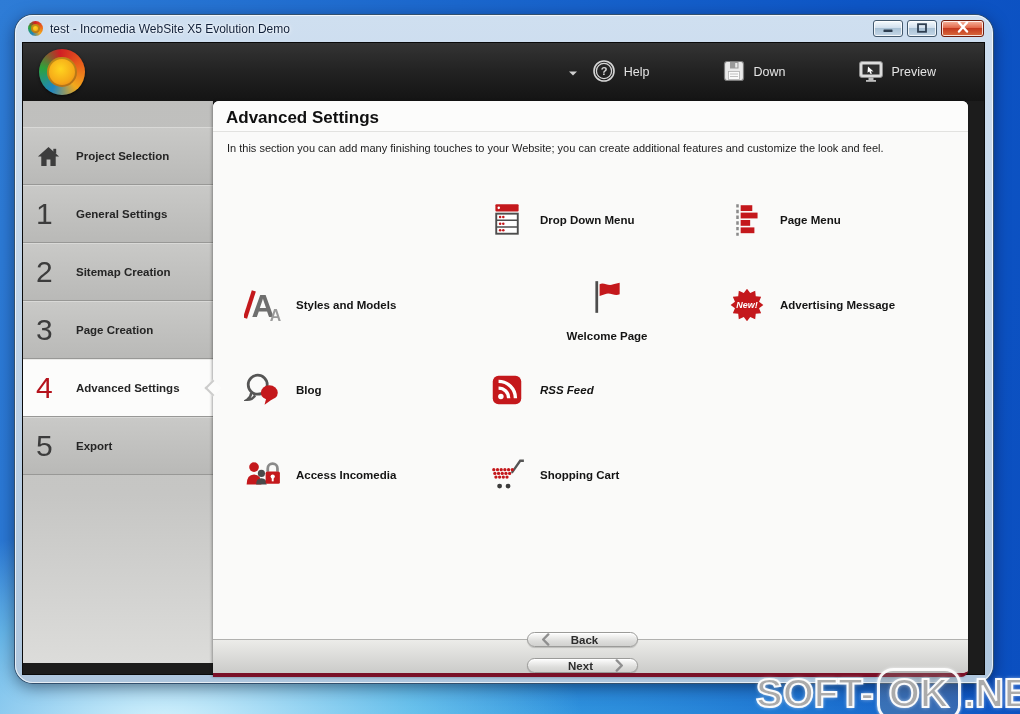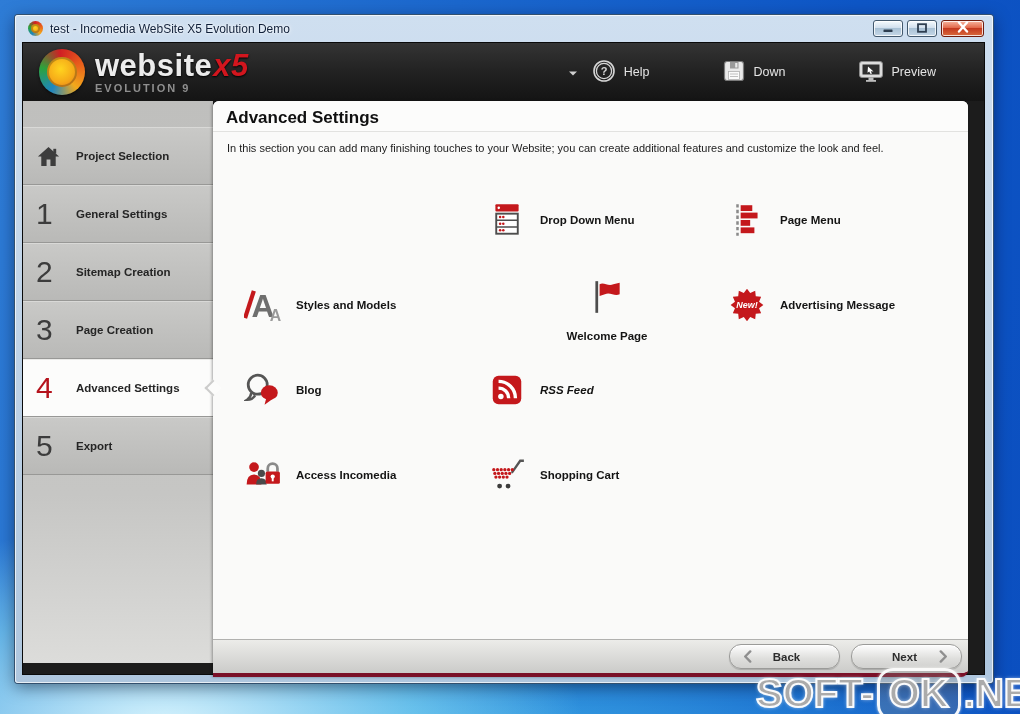--- a/index.html
+++ b/index.html
@@ -8,21 +8,21 @@
     position:relative;
     background:
       radial-gradient(ellipse 55% 38% at 16% 102%, rgba(225,250,255,.95), rgba(150,232,248,.55) 45%, rgba(150,232,248,0) 75%),
       radial-gradient(ellipse 75% 42% at 52% 110%, rgba(70,190,238,.85), rgba(70,190,238,0) 70%),
       linear-gradient(100deg, #2e7cd6 0%, #1b67cd 40%, #0e56c6 75%, #0b4fc0 100%);
   }
 
   
   .window {
     position:absolute; left:15px; top:15px; width:978px; height:668px;
-    border-radius:3px;
+    border-radius:18px;
     background:linear-gradient(#cfdff0, #aec6de);
     box-shadow:0 0 0 1px #33506e, 0 4px 16px rgba(0,10,30,.5), inset 0 0 0 1px rgba(255,255,255,.7);
   }
   .titlebar { height:27px; display:flex; align-items:center; padding:0 9px 0 13px; border-radius:7px 7px 0 0; }
   .title-text { font-size:12px; color:#10203a; margin-left:7px; text-shadow:0 0 5px rgba(255,255,255,.95), 0 0 2px #fff; }
   .win-controls { margin-left:auto; display:flex; gap:4px; }
   .wc { width:30px; height:17px; border-radius:3px; border:1px solid #42586d; cursor:pointer;
         background:linear-gradient(#f5fafd 0%, #d2e0ee 45%, #a9c1d5 50%, #c6d8e8 100%);
         display:flex; align-items:center; justify-content:center; box-shadow:inset 0 0 0 1px rgba(255,255,255,.8); padding:0; }
   .wc.close { width:43px; border-color:#701c0d;
@@ -67,21 +67,21 @@
            box-shadow:-1px 0 3px rgba(0,0,0,.35); overflow:hidden; z-index:2; }
   .panel-title { height:31px; line-height:33px; padding-left:13px; font-size:17px; font-weight:bold; color:#101010;
                  border-bottom:1px solid #e2e2e0; background:#fcfcfb; }
   .panel-desc { padding:10px 14px 0; font-size:11px; color:#1c1c1c; }
   .features { display:grid; grid-template-columns:244px 240px 250px; grid-auto-rows:56px; row-gap:29px; margin:38px 0 0 30px; }
   .feature { display:flex; align-items:center; gap:13px; cursor:pointer; }
   .feat-icon { width:40px; height:40px; flex:none; display:flex; align-items:center; justify-content:center; }
   .feat-label { font-size:11.5px; font-weight:600; color:#141414; }
   .panel-footer { position:absolute; left:0; right:0; bottom:0; height:34px;
                   background:linear-gradient(#ecece9, #cbcbc9); border-top:1px solid #b1b1af;
-                  display:flex; align-items:center; justify-content:flex-end; gap:11px; padding-right:6px; }
+                  display:flex; align-items:center; justify-content:flex-end; gap:11px; padding-right:16px;flex-direction:column; }
   .nav-btn { width:111px; height:25px; border-radius:12px; border:1px solid #9b9b99; cursor:pointer;
              background:linear-gradient(#fefefe, #dededc 60%, #d1d1cf);
              display:flex; align-items:center; font-size:11.5px; font-weight:bold; color:#2d2d2d;
              box-shadow:inset 0 1px 0 #fff, 0 1px 1px rgba(0,0,0,.18); font-family:inherit; padding:0; }
   .nav-btn .txt { flex:1; text-align:center; }
   .nav-btn.back svg { margin-left:12px; } .nav-btn.back .txt { margin-right:19px; }
   .nav-btn.next svg { margin-right:12px; } .nav-btn.next .txt { margin-left:19px; }
 
   
   .watermark { position:absolute; left:756px; top:660px; z-index:10; white-space:nowrap;
@@ -115,24 +115,20 @@
               <path d="M3 1.5 L11 10.5 M11 1.5 L3 10.5" stroke="#fff" stroke-width="2.4" stroke-linecap="round"></path>
             </svg></span>
         </button>
     </div>
   </div>
 
   <div class="app">
     <div class="header">
       <div class="logo">
         <span class="swirl"></span>
-        <div>
-          <div class="brand"><span>website</span><span class="x5">x5</span></div>
-          <div class="edition">EVOLUTION 9</div>
-        </div>
       </div>
       <div class="actions">
         <span class="caret">
             <span><svg viewBox="0 0 10 7" width="10" height="7">
                 <path d="M1 1.5 L5 5.5 L9 1.5 Z" fill="#cfcfcf"></path>
               </svg></span>
           </span>
         <div class="action">
           <span><svg viewBox="0 0 24 24" width="24" height="24">
                 <circle cx="12" cy="12" r="10" fill="none" stroke="#d6d6d6" stroke-width="1.6"></circle>

